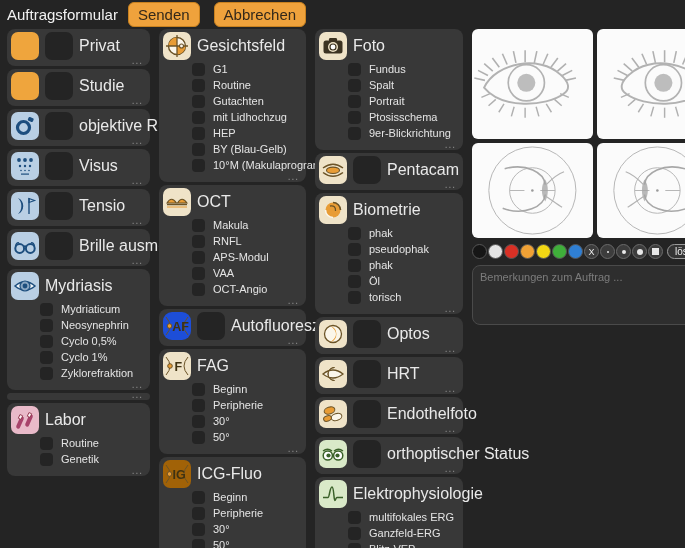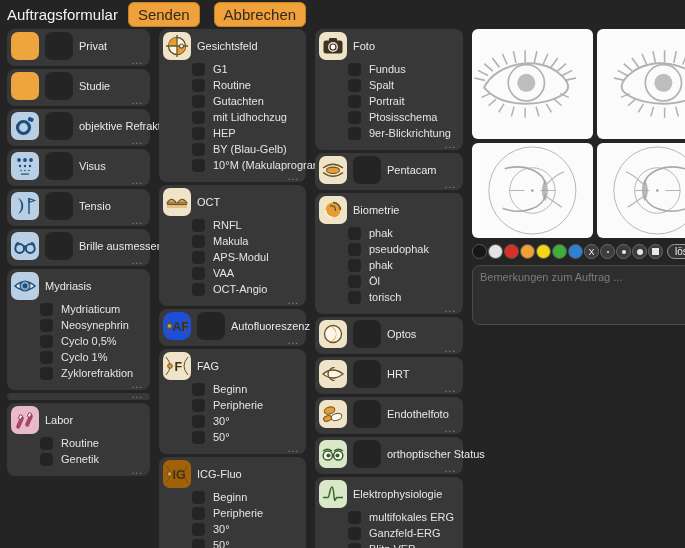--- a/index.html
+++ b/index.html
@@ -17,21 +17,21 @@
   .main{position:absolute;top:29px;left:7px;right:7px;bottom:0;display:flex;gap:9px;align-items:flex-start;}
   .col{display:flex;flex-direction:column;gap:3px;}
   .col1{width:143px;}.col2{width:147px;}.col3{width:148px;}
   .col4{flex:1;display:flex;flex-direction:column;}
   
   .panel{background:#383838;border-radius:8px;padding:2px 4px 5px 4px;position:relative;}
   .panel-header{display:flex;align-items:center;gap:6px;min-height:30px;}
   .icon{width:28px;height:28px;border-radius:7px;flex:none;display:flex;align-items:center;justify-content:center;overflow:hidden;}
   .icon svg{width:24px;height:24px;display:block;}
   .cb-big{width:28px;height:28px;border-radius:7px;background:#242424;flex:none;cursor:pointer;}
-  .label{font-size:11px;color:#e9e9e9;white-space:nowrap;}
+  .label{font-size:16px;color:#e9e9e9;white-space:nowrap;}
   .sub{display:flex;flex-direction:column;margin:2px 0 2px 29px;}
   .sub-row{display:flex;align-items:flex-start;gap:8px;height:16px;cursor:pointer;}
   .cb-small{width:13px;height:13px;border-radius:4px;background:#242424;flex:none;}
   .sub-label{font-size:11px;color:#e4e4e4;white-space:nowrap;}
   .more{position:absolute;right:7px;bottom:0px;color:#8d8d8d;font-size:10px;letter-spacing:1px;cursor:pointer;}
   
   .canvas-grid{display:grid;grid-template-columns:1fr 1fr;gap:4px;}
   .draw-canvas{background:#fbfbfb;border-radius:6px;cursor:crosshair;}
   .eye-canvas{height:110px;}
   .chart-canvas{height:95px;margin-top:4px;}
@@ -262,25 +262,25 @@
               <path d="M12.5 13 Q17 5.5 22 13 Z" fill="#e89c35" stroke="#6b5327" stroke-width="1.1"></path>
               <line x1="2" y1="14.5" x2="22" y2="14.5" stroke="#6b5327" stroke-width="1.4"></line>
               <line x1="2" y1="17" x2="22" y2="17" stroke="#e89c35" stroke-width="1.2"></line>
             </svg>
           </div>
           <div class="label">OCT</div>
         </div>
         <div class="sub">
           <div class="sub-row">
             <div class="cb-small"></div>
+            <div class="sub-label">Makula</div>
+          </div>
+          <div class="sub-row">
+            <div class="cb-small"></div>
             <div class="sub-label">RNFL</div>
-          </div>
-          <div class="sub-row">
-            <div class="cb-small"></div>
-            <div class="sub-label">Makula</div>
           </div>
           <div class="sub-row">
             <div class="cb-small"></div>
             <div class="sub-label">APS-Modul</div>
           </div>
           <div class="sub-row">
             <div class="cb-small"></div>
             <div class="sub-label">VAA</div>
           </div>
           <div class="sub-row">

